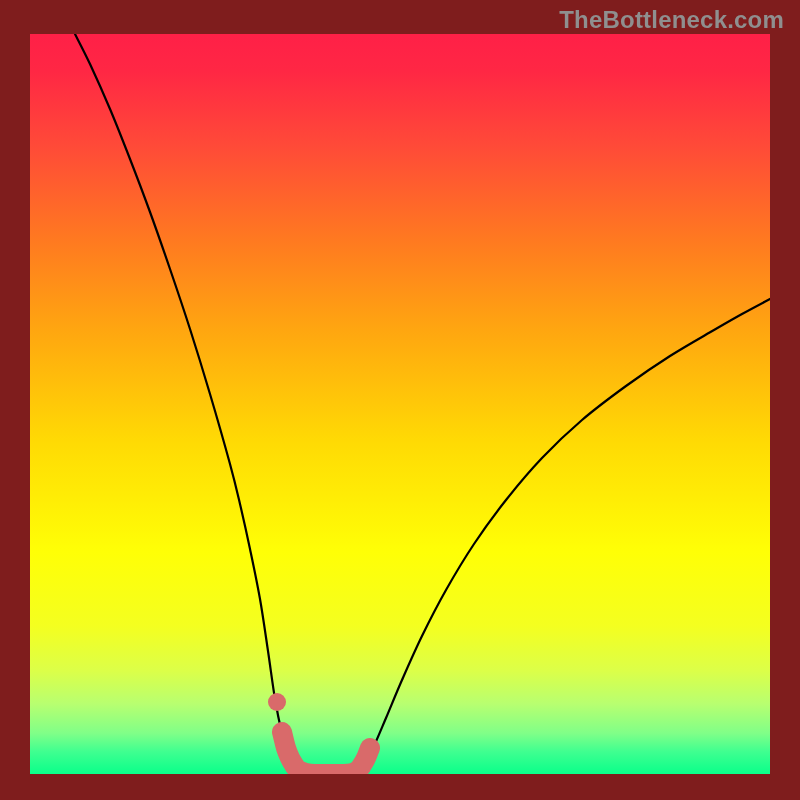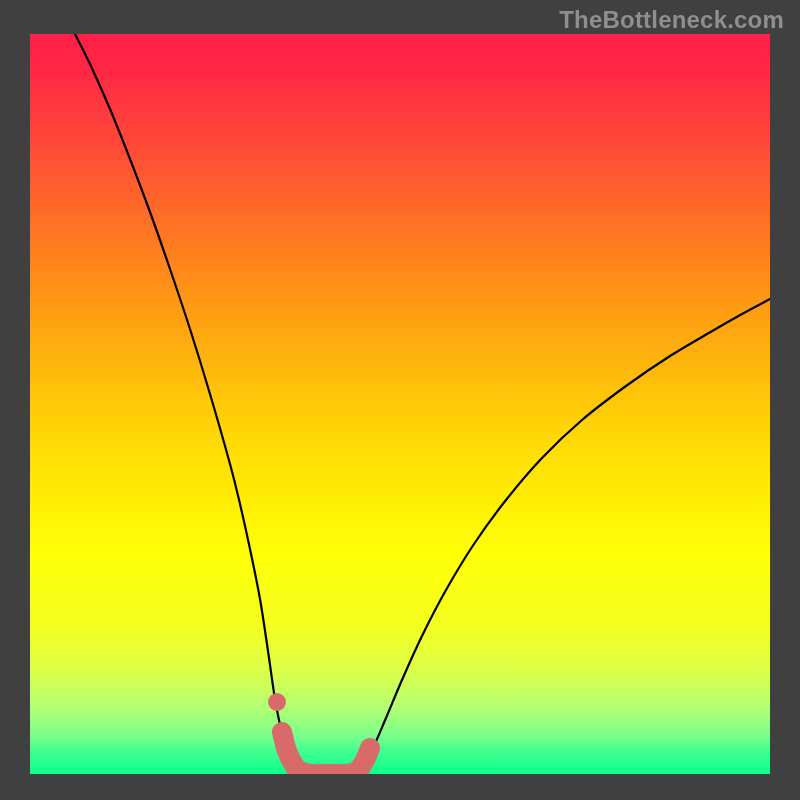--- a/index.html
+++ b/index.html
@@ -7,21 +7,21 @@
     padding: 0;
     width: 800px;
     height: 800px;
     background: #000000;
     overflow: hidden;
   }
   .outer {
     position: relative;
     width: 800px;
     height: 800px;
-    background: #404040;
+    background: #7f1d1d;
   }
   .attribution {
     position: absolute;
     top: 6px;
     right: 16px;
     font-family: Arial, Helvetica, sans-serif;
     font-size: 24px;
     font-weight: 600;
     color: #8f8f8f;
     letter-spacing: 0.2px;

